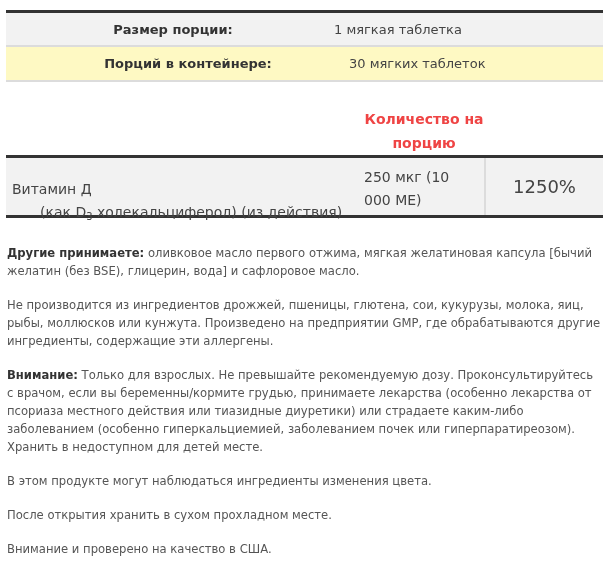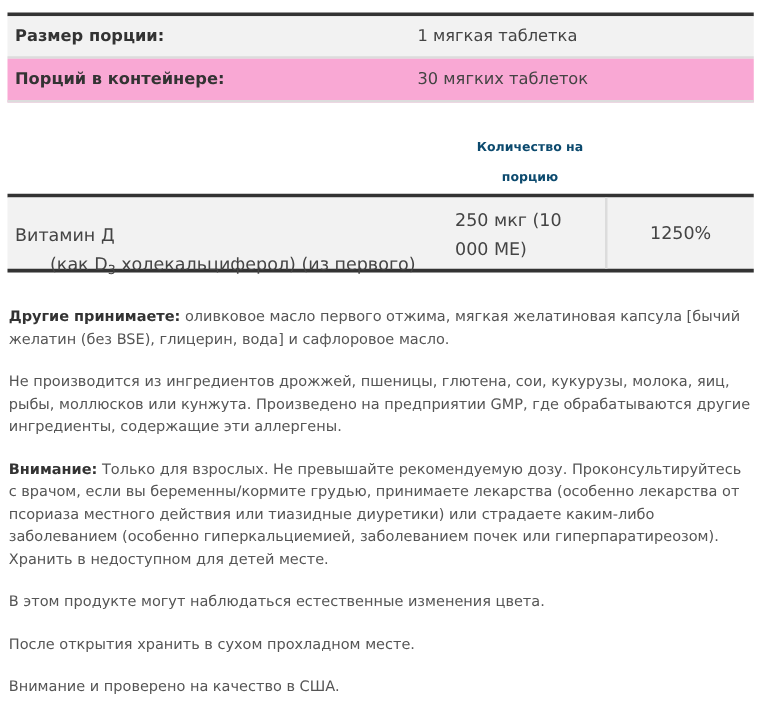--- a/index.html
+++ b/index.html
@@ -3,51 +3,52 @@
   <meta charset="utf-8">
   <style>
     * { box-sizing: border-box; margin: 0; padding: 0; }
     html, body { width: 607px; height: 566px; background: #ffffff; overflow: hidden; }
     body { font-family: "DejaVu Sans", "Liberation Sans", sans-serif; color: #333; position: relative; }
 
     
     .serving-table {
       position: absolute; left: 6px; top: 10px; width: 597px;
       border-top: 3px solid #333;
+      text-align: center;
     }
     .serving-row {
       display: flex; height: 34px; align-items: center;
       border-bottom: 2px solid #dcdcdc;
       font-size: 13px;
     }
     .serving-row.r1 { background: #f2f2f2; height: 34px; }
-    .serving-row.r2 { background: #f9a8d4; height: 35px; }
+    .serving-row.r2 { background: #fef9c3; height: 35px; padding-left: 15px; }
     .serving-label { width: 328px; padding-left: 6px; font-weight: bold; color: #333; }
     .serving-value { padding-left: 0; color: #444; }
 
     
     .nutrient-table {
       position: absolute; left: 6px; top: 105px; width: 597px;
     }
     .nt-head {
       display: flex; height: 53px;
       border-bottom: 3px solid #333;
     }
     .nt-head .c1 { width: 358px; }
-    .nt-head .c2 { width: 120px; text-align: center; font-weight: bold; font-size: 10px; line-height: 24px; color: #0c4a6e; padding-top: 2px; }
+    .nt-head .c2 { width: 120px; text-align: center; font-weight: bold; font-size: 14px; line-height: 24px; color: #ef4444; padding-top: 2px; }
     .nt-head .c3 { width: 119px; text-align: center; font-weight: bold; font-size: 12.5px; line-height: 24px; color: #333; padding-top: 2px; }
 
     .nt-row {
       display: flex; height: 60px; background: #f2f2f2;
       border-bottom: 3px solid #333;
     }
     .nt-row .c1 { width: 358px; padding-left: 6px; padding-top: 20px; font-size: 14px; line-height: 23px; color: #444; }
     .nt-row .c1 .sub-line { padding-left: 28px; display: block; }
     .nt-row .c2 { width: 120px; text-align: left; padding-top: 8px; font-size: 14px; line-height: 23px; color: #444; }
-    .nt-row .c3 { width: 119px; display: flex; align-items: center; justify-content: center; font-size: 14px; color: #444; border-left: 2px solid #dcdcdc; }
+    .nt-row .c3 { width: 119px; display: flex; align-items: center; justify-content: center; font-size: 18px; color: #444; border-left: 2px solid #dcdcdc; }
     sub { font-size: 10px; vertical-align: -3px; line-height: 0; }
 
     
     .notes { position: absolute; left: 7px; top: 244px; width: 596px; font-size: 11.6px; line-height: 18px; color: #555; }
     .notes p { margin-bottom: 16px; }
     .notes b { color: #333; font-weight: bold; }
   </style>
 </head>
 <body>
 
@@ -66,32 +67,32 @@
   <div class="nt-head">
     <div class="c1"></div>
     <div class="c2">
       <div>Количество на</div>
       <div>порцию</div>
     </div>
   </div>
   <div class="nt-row">
     <div class="c1">
       <span>Витамин Д</span>
-      <span class="sub-line"><span>(как D</span><sub>3</sub><span> холекальциферол) (из первого)</span></span>
+      <span class="sub-line"><span>(как D</span><sub>3</sub><span> холекальциферол) (из действия)</span></span>
     </div>
     <div class="c2">
       <div>250 мкг (10</div>
       <div>000 МЕ)</div>
     </div>
     <div class="c3">
       <span>1250%</span>
     </div>
   </div>
 </div>
 
 <div class="notes">
   <p><b>Другие принимаете:</b><span> оливковое масло первого отжима, мягкая желатиновая капсула [бычий желатин (без BSE), глицерин, вода] и сафлоровое масло.</span></p>
   <p>Не производится из ингредиентов дрожжей, пшеницы, глютена, сои, кукурузы, молока, яиц, рыбы, моллюсков или кунжута. Произведено на предприятии GMP, где обрабатываются другие ингредиенты, содержащие эти аллергены.</p>
   <p><b>Внимание:</b><span> Только для взрослых. Не превышайте рекомендуемую дозу. Проконсультируйтесь с врачом, если вы беременны/кормите грудью, принимаете лекарства (особенно лекарства от псориаза местного действия или тиазидные диуретики) или страдаете каким-либо заболеванием (особенно гиперкальциемией, заболеванием почек или гиперпаратиреозом). Хранить в недоступном для детей месте.</span></p>
-  <p>В этом продукте могут наблюдаться естественные изменения цвета.</p>
+  <p>В этом продукте могут наблюдаться ингредиенты изменения цвета.</p>
   <p>После открытия хранить в сухом прохладном месте.</p>
   <p>Внимание и проверено на качество в США.</p>
 </div>
 
 </body></html>

